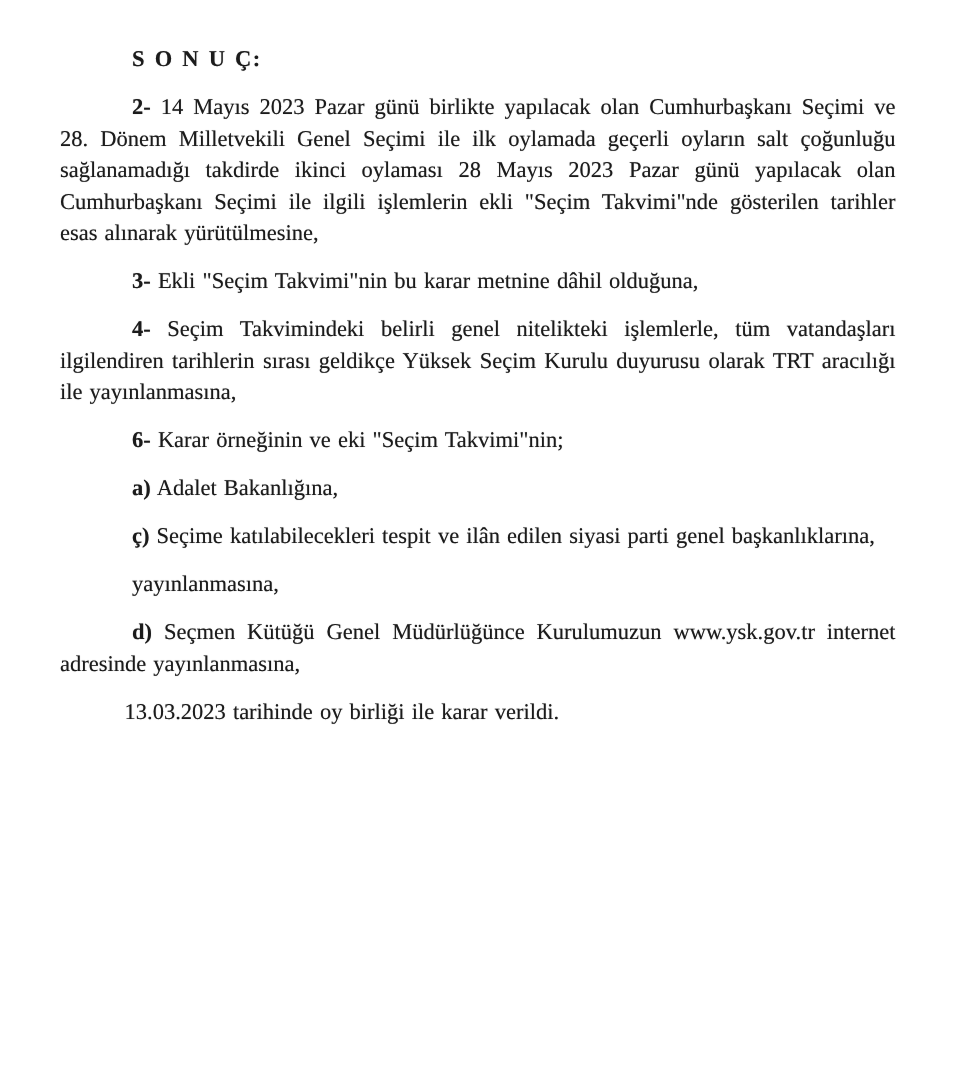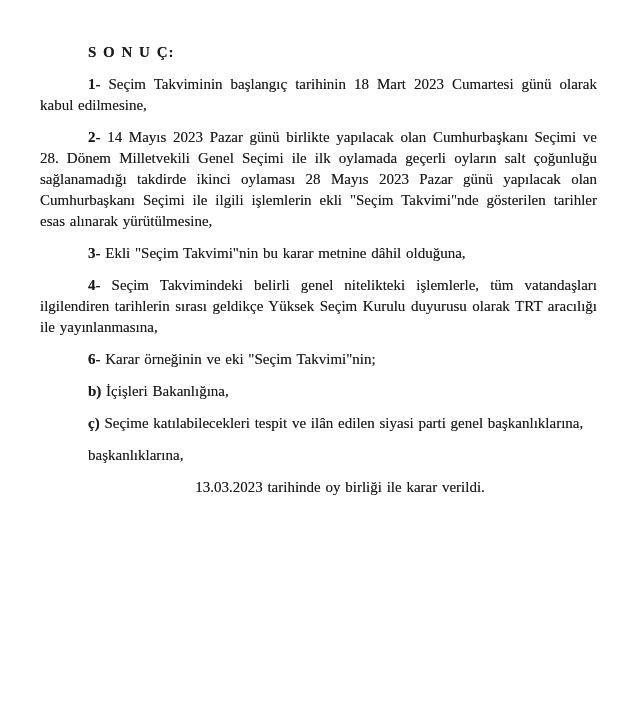--- a/index.html
+++ b/index.html
@@ -14,68 +14,68 @@
     font-family: "Liberation Serif", "DejaVu Serif", serif;
     font-size: 15px;
     line-height: 21px;
     color: #1b1b1b;
     -webkit-font-smoothing: antialiased;
   }
   .page {
     box-sizing: border-box;
     width: 637px;
     height: 722px;
-    padding: 42px 40px 0 40px;
+    padding: 30px 40px 0 40px;
     background: #ffffff;
     
     text-shadow: 0 0 0.5px rgba(27,27,27,0.55);
   }
   p {
     margin: 0 0 11px 0;
     text-align: justify;
     text-indent: 48px;
     word-spacing: 1px;
   }
   p.heading {
     font-weight: bold;
     letter-spacing: 1px;
     text-align: left;
   }
   .marker {
     font-weight: bold;
   }
   p.closing {
     text-indent: 43px;
-    text-align: center;
+    text-align: left;
   }
 </style>
 </head>
 <body>
 
 <div class="page">
 
   <p class="heading">S O N U Ç:</p>
 
 
-  <p class="item"><b class="marker">1-</b> <span class="txt">Seçim Takviminin başlangıç tarihinin 18 Mart 2023 Cumartesi günü olarak kabul edilmesine,</span></p>
 
   <p class="item"><b class="marker">2-</b> <span class="txt">14 Mayıs 2023 Pazar günü birlikte yapılacak olan Cumhurbaşkanı Seçimi ve 28. Dönem Milletvekili Genel Seçimi ile ilk oylamada geçerli oyların salt çoğunluğu sağlanamadığı takdirde ikinci oylaması 28 Mayıs 2023 Pazar günü yapılacak olan Cumhurbaşkanı Seçimi ile ilgili işlemlerin ekli "Seçim Takvimi"nde gösterilen tarihler esas alınarak yürütülmesine,</span></p>
 
   <p class="item"><b class="marker">3-</b> <span class="txt">Ekli "Seçim Takvimi"nin bu karar metnine dâhil olduğuna,</span></p>
 
   <p class="item"><b class="marker">4-</b> <span class="txt">Seçim Takvimindeki belirli genel nitelikteki işlemlerle, tüm vatandaşları ilgilendiren tarihlerin sırası geldikçe Yüksek Seçim Kurulu duyurusu olarak TRT aracılığı ile yayınlanmasına,</span></p>
 
 
   <p class="item"><b class="marker">6-</b> <span class="txt">Karar örneğinin ve eki "Seçim Takvimi"nin;</span></p>
 
+  <p class="item"><b class="marker">a)</b> <span class="txt">Adalet Bakanlığına,</span></p>
 
-  <p class="item"><b class="marker">b)</b> <span class="txt">İçişleri Bakanlığına,</span></p>
 
 
   <p class="item"><b class="marker">ç)</b> <span class="txt">Seçime katılabilecekleri tespit ve ilân edilen siyasi parti genel başkanlıklarına,</span></p>
 
-  <p class="item"><span class="txt">başkanlıklarına,</span></p>
+  <p class="item"><span class="txt">yayınlanmasına,</span></p>
 
+  <p class="item"><b class="marker">d)</b> <span class="txt">Seçmen Kütüğü Genel Müdürlüğünce Kurulumuzun www.ysk.gov.tr internet adresinde yayınlanmasına,</span></p>
 
 
   <p class="closing">13.03.2023 tarihinde oy birliği ile karar verildi.</p>
 
 </div>
 
 </body></html>

